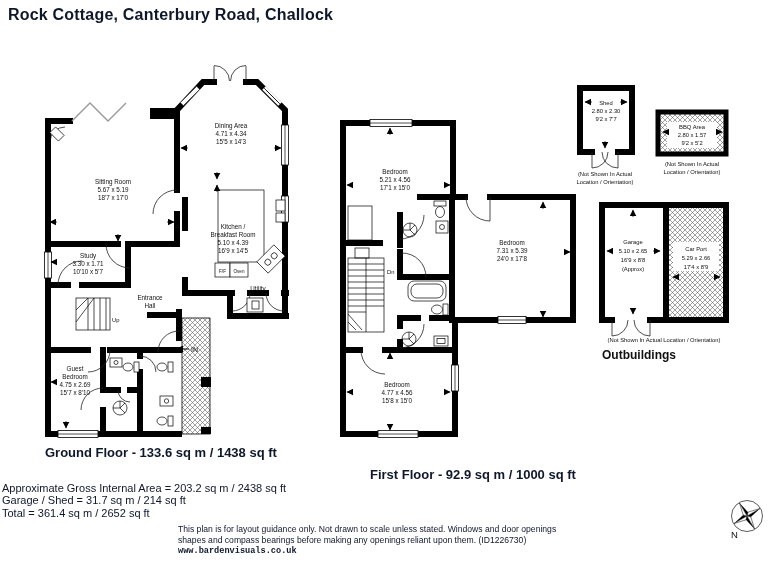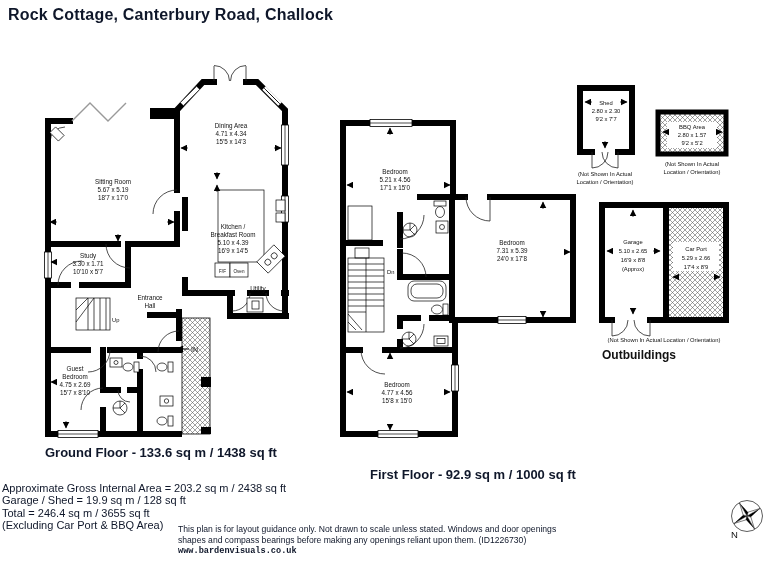--- a/index.html
+++ b/index.html
@@ -331,23 +331,22 @@
       <polygon points="0,0 -7.5,-12.99 -3.86,-1.04" fill="#fff" stroke="#000" stroke-width="0.5"></polygon>
       <text x="-16" y="22" style="font-size:9.5px">N</text>
     </g>
   </svg>
 
   <div class="abs floor-caption" id="gf-caption">Ground Floor - 133.6 sq m / 1438 sq ft</div>
   <div class="abs floor-caption" id="ff-caption">First Floor - 92.9 sq m / 1000 sq ft</div>
 
   <div class="abs" id="summary">
     <div>Approximate Gross Internal Area = 203.2 sq m / 2438 sq ft</div>
-    <div>Garage / Shed = 19.9 sq m / 128 sq ft</div>
-    <div>Total = 246.4 sq m / 3655 sq ft</div>
-    <div>(Excluding Car Port &amp; BBQ Area)</div>
+    <div>Garage / Shed = 31.7 sq m / 214 sq ft</div>
+    <div>Total = 361.4 sq m / 2652 sq ft</div>
   </div>
 
   <div class="abs" id="disclaimer">
     <div>This plan is for layout guidance only. Not drawn to scale unless stated. Windows and door openings</div>
     <div>shapes and compass bearings before making any openings reliant upon them. (ID1226730)</div>
     <div class="site">www.bardenvisuals.co.uk</div>
   </div>
 
 </div>
 

